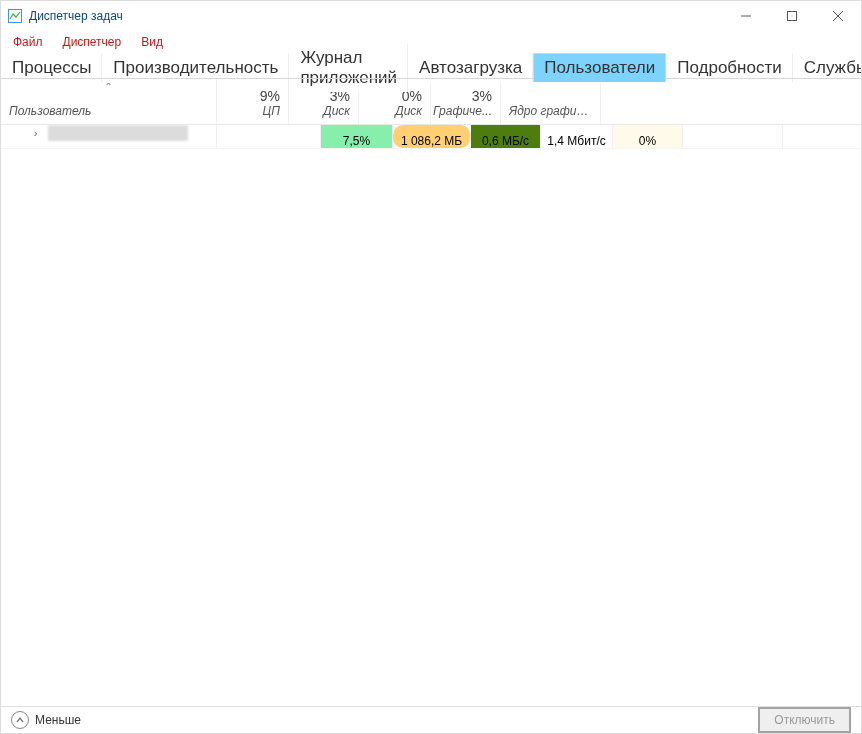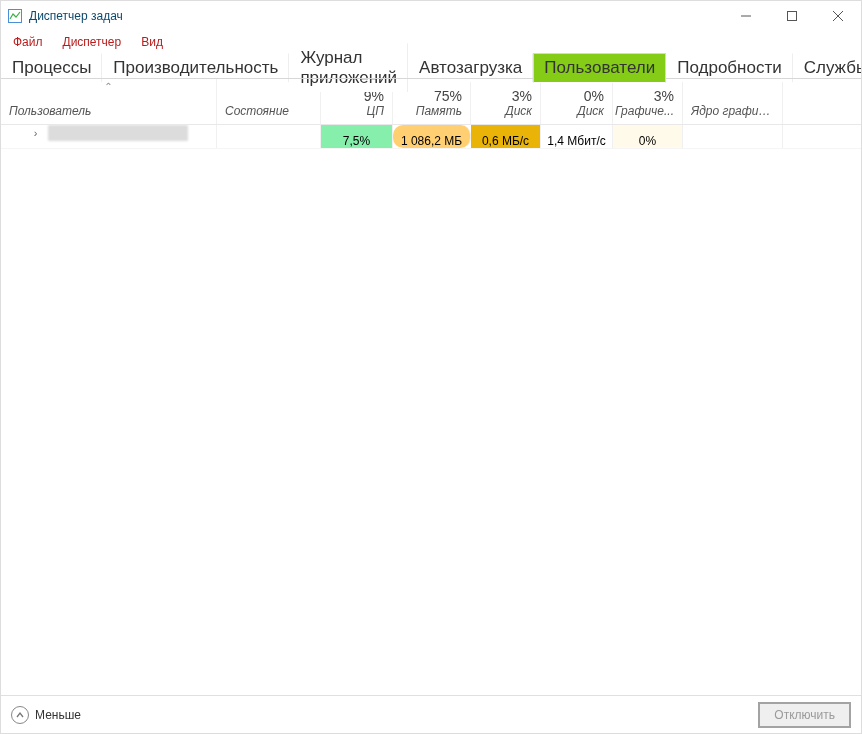--- a/index.html
+++ b/index.html
@@ -56,21 +56,21 @@
       border-bottom: none;
       color: #333;
       position: relative;
       top: 1px;
       background: #fff;
       border-right: 1px solid #eee;
     }
     .tabs .tab.active {
       border: 1px solid #d7d7d7;
       border-bottom: 1px solid #fff;
-      background: #84cc16;
+      background: #7dd3fc;
       z-index: 2;
     }
     .tabs-bottom-border {
       border-bottom: 1px solid #d7d7d7;
       height:1px; margin-top:-1px; z-index:1; position:relative;
     }
     
     .content {
       flex: 1;
       display: flex;
@@ -134,26 +134,26 @@
     .trow .usercell { display:flex; align-items:center; gap:6px; }
     .trow .expand { color:#666; font-size:11px; width:12px; display:inline-block; text-align:center;}
     .blur-box {
       background: #dcdcdc;
       height: 16px; width: 140px;
       filter: blur(1px);
       border-radius: 1px;
     }
     
     .heat-light { background: #86efac; }
-    .heat-med   { background: #eab308; text-align: right; }
+    .heat-med   { background: #4d7c0f; text-align: right; }
     .heat-strong{ background: #ffcf72; border-radius: 10px; }
     .heat-faint { background: #fffaea; }
     
     .footer {
-      height: 38px;
+      height: 27px;
       border-top: 1px solid #e0e0e0;
       display: flex;
       align-items: center;
       padding: 4px 10px;
       gap: 8px;
     }
     .footer .less {
       display:flex; align-items:center; gap:6px; color:#333; font-size:12px;
     }
     .footer .circle {
@@ -218,30 +218,23 @@
 </div>
 <div class="tabs-bottom-border"></div>
 
 <div class="content">
 
   <div class="thead">
     <div class="col namecol c-user">
       <span class="sort">⌃</span>
       <span class="bot">Пользователь</span>
     </div>
-    <div class="col c-status">
-      <span class="bot">Состояние</span>
-    </div>
     <div class="col right c-cpu">
       <span class="top">9%</span>
       <span class="bot">ЦП</span>
-    </div>
-    <div class="col right c-mem">
-      <span class="top">75%</span>
-      <span class="bot">Память</span>
     </div>
     <div class="col right c-disk">
       <span class="top">3%</span>
       <span class="bot">Диск</span>
     </div>
     <div class="col right c-net">
       <span class="top">0%</span>
       <span class="bot">Диск</span>
     </div>
     <div class="col right c-gpu">

